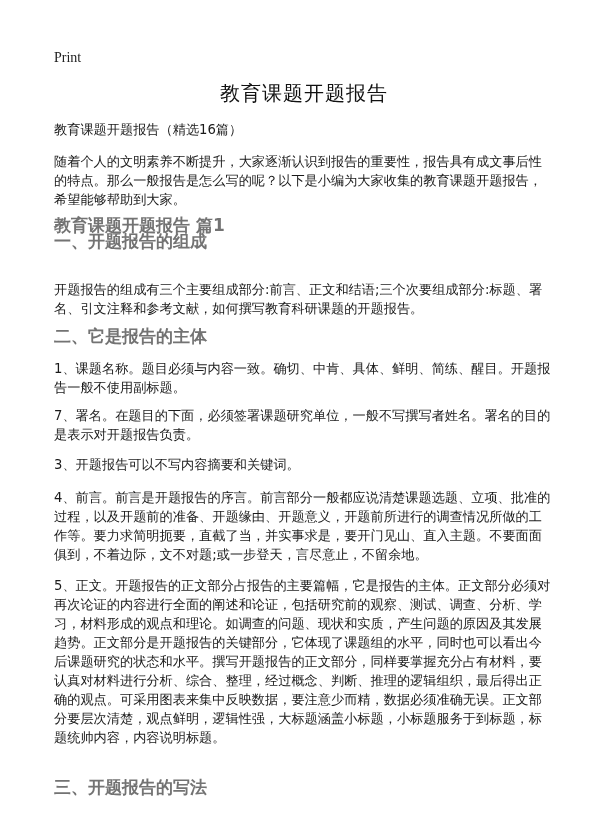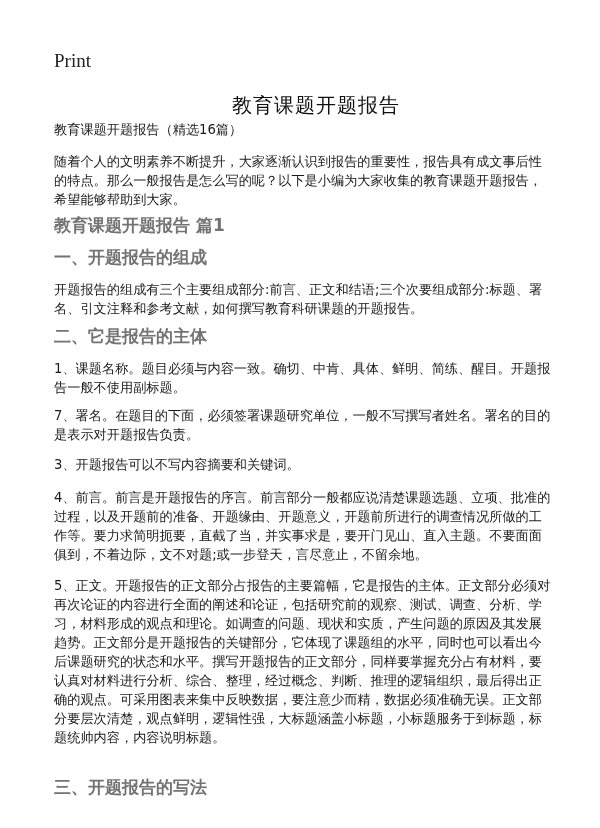--- a/index.html
+++ b/index.html
@@ -19,32 +19,32 @@
       position: absolute;
       left: 54px;
       top: 0;
       width: 500px;
     }
     .print-label {
       position: absolute;
       left: 0;
       top: 50px;
       font-family: "Liberation Serif", "DejaVu Serif", serif;
-      font-size: 19px;
+      font-size: 14px;
       color: #222;
     }
     .doc-title {
       position: absolute;
       left: 0;
       top: 80px;
       width: 500px;
       text-align: center;
       font-size: 20px;
       font-weight: normal;
-      margin: 12px;
+      margin: 0;
       letter-spacing: 1px;
       color: #111;
     }
     .block {
       position: absolute;
       left: 0;
       width: 500px;
       font-size: 13.2px;
       line-height: 19px;
       color: #1a1a1a;
@@ -63,21 +63,21 @@
   <div class="print-label">Print</div>
 
   <h1 class="doc-title">教育课题开题报告</h1>
 
   <p class="block" style="top:120px;">教育课题开题报告（精选16篇）</p>
 
   <p class="block" style="top:152px;">随着个人的文明素养不断提升，大家逐渐认识到报告的重要性，报告具有成文事后性的特点。那么一般报告是怎么写的呢？以下是小编为大家收集的教育课题开题报告，希望能够帮助到大家。</p>
 
   <p class="block heading" style="top:216px;">教育课题开题报告 篇1</p>
 
-  <p class="block heading" style="top:248px;">一、开题报告的组成</p>
+  <p class="block heading" style="top:232px;">一、开题报告的组成</p>
 
   <p class="block" style="top:280px;">开题报告的组成有三个主要组成部分:前言、正文和结语;三个次要组成部分:标题、署名、引文注释和参考文献，如何撰写教育科研课题的开题报告。</p>
 
   <p class="block heading" style="top:327px;">二、它是报告的主体</p>
 
   <p class="block" style="top:359px;">1、课题名称。题目必须与内容一致。确切、中肯、具体、鲜明、简练、醒目。开题报告一般不使用副标题。</p>
 
   <p class="block" style="top:406px;">7、署名。在题目的下面，必须签署课题研究单位，一般不写撰写者姓名。署名的目的是表示对开题报告负责。</p>
 
   <p class="block" style="top:455px;">3、开题报告可以不写内容摘要和关键词。</p>

